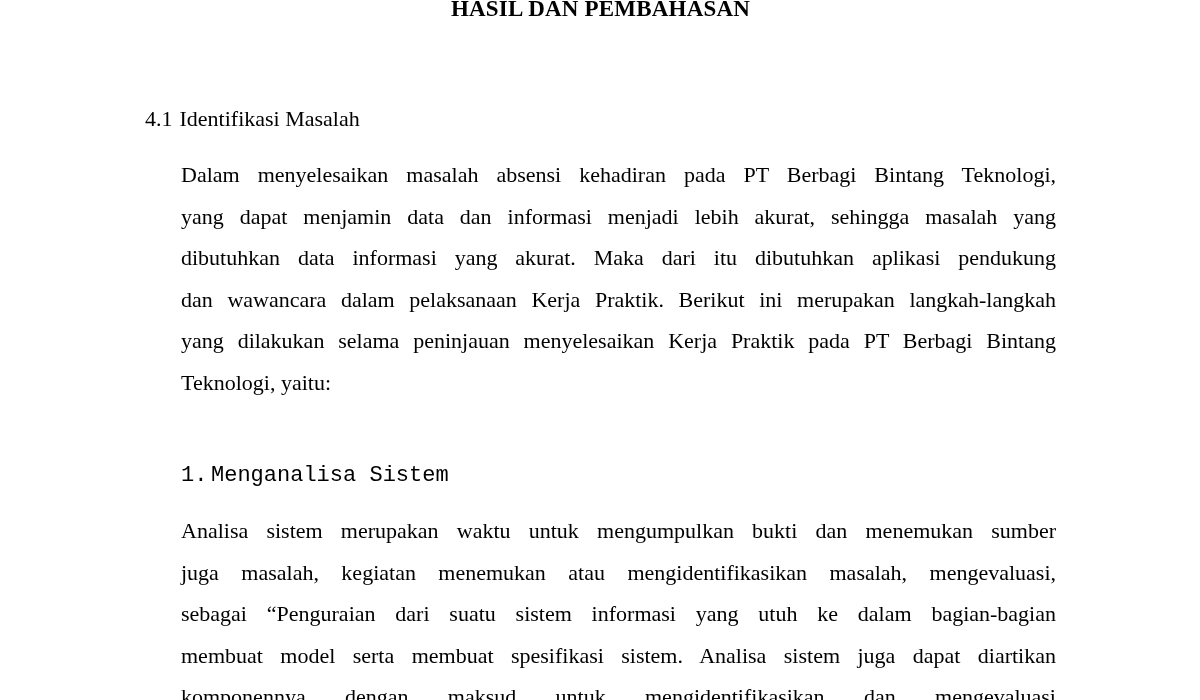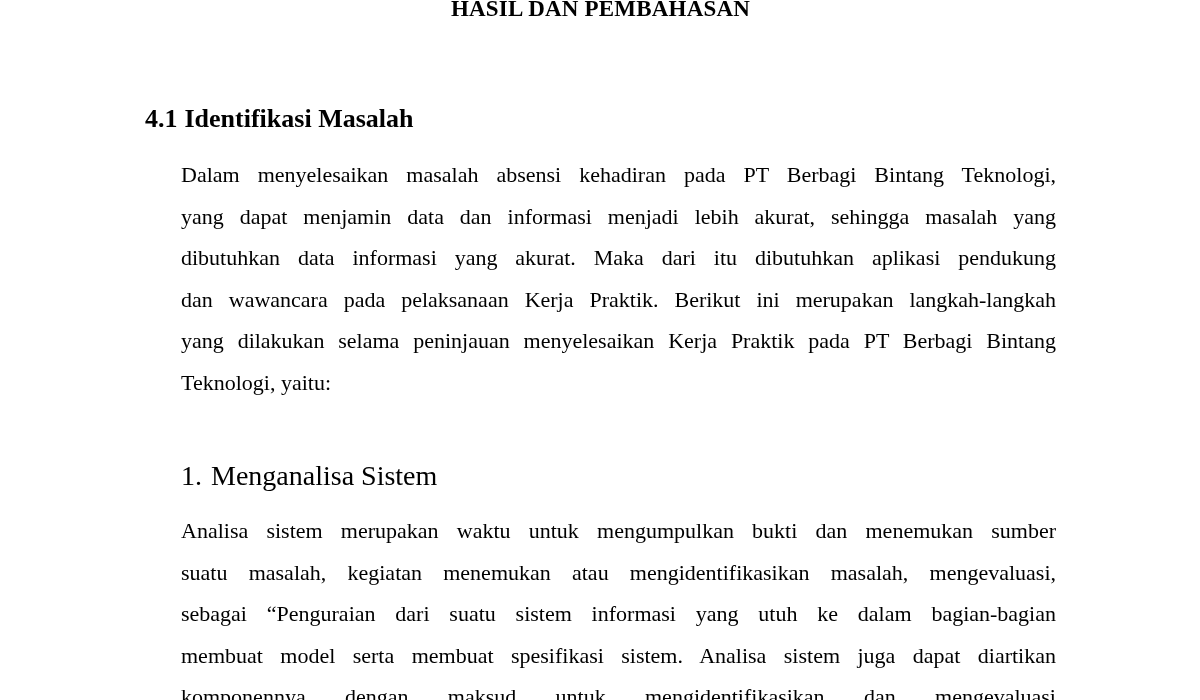--- a/index.html
+++ b/index.html
@@ -34,22 +34,22 @@
     font-weight: bold;
     line-height: 28px;
     letter-spacing: 0.2px;
     white-space: nowrap;
   }
   .section-heading {
     position: absolute;
     top: 104px;
     left: 0;
     margin: 0;
-    font-size: 26px;
-    font-weight: bold;
+    font-size: 22px;
+    font-weight: normal;
     line-height: 30px;
     white-space: nowrap;
   }
   .section-title-span {
     margin-left: 7px;
   }
   .para {
     position: absolute;
     left: 36px;
     width: 875px;
@@ -64,54 +64,55 @@
   }
   .jline.endline {
     text-align: right;
     text-align-last: left;
   }
   .list-item {
     position: absolute;
     left: 36px;
     top: 455px;
     width: 875px;
-    font-size: 28px;
+    font-size: 22px;
     line-height: 41.6px;
     white-space: nowrap;
+    font-family: Liberation Mono, monospace;
   }
   .li-num {
     display: inline-block;
     width: 30px;
   }
 </style>
 </head>
 <body>
 
 <div class="page">
   <div class="content">
 
     <h1 class="doc-title">HASIL DAN PEMBAHASAN</h1>
 
     <h2 class="section-heading"><span>4.1</span><span class="section-title-span">Identifikasi Masalah</span></h2>
 
     <div class="para para-1">
       <div class="jline">Dalam menyelesaikan masalah absensi kehadiran pada PT Berbagi Bintang Teknologi,</div>
       <div class="jline">yang dapat menjamin data dan informasi menjadi lebih akurat, sehingga masalah yang</div>
       <div class="jline">dibutuhkan data informasi yang akurat. Maka dari itu dibutuhkan aplikasi pendukung</div>
-      <div class="jline">dan wawancara pada pelaksanaan Kerja Praktik. Berikut ini merupakan langkah-langkah</div>
+      <div class="jline">dan wawancara dalam pelaksanaan Kerja Praktik. Berikut ini merupakan langkah-langkah</div>
       <div class="jline">yang dilakukan selama peninjauan menyelesaikan Kerja Praktik pada PT Berbagi Bintang</div>
       <div class="jline endline">Teknologi, yaitu:</div>
     </div>
 
     <div class="list-item">
       <span class="li-num">1.</span><span>Menganalisa Sistem</span>
     </div>
 
     <div class="para para-2">
       <div class="jline">Analisa sistem merupakan waktu untuk mengumpulkan bukti dan menemukan sumber</div>
-      <div class="jline">suatu masalah, kegiatan menemukan atau mengidentifikasikan masalah, mengevaluasi,</div>
+      <div class="jline">juga masalah, kegiatan menemukan atau mengidentifikasikan masalah, mengevaluasi,</div>
       <div class="jline">sebagai “Penguraian dari suatu sistem informasi yang utuh ke dalam bagian-bagian</div>
       <div class="jline">membuat model serta membuat spesifikasi sistem. Analisa sistem juga dapat diartikan</div>
       <div class="jline">komponennya dengan maksud untuk mengidentifikasikan dan mengevaluasi</div>
     </div>
 
   </div>
 </div>
 
 </body></html>

